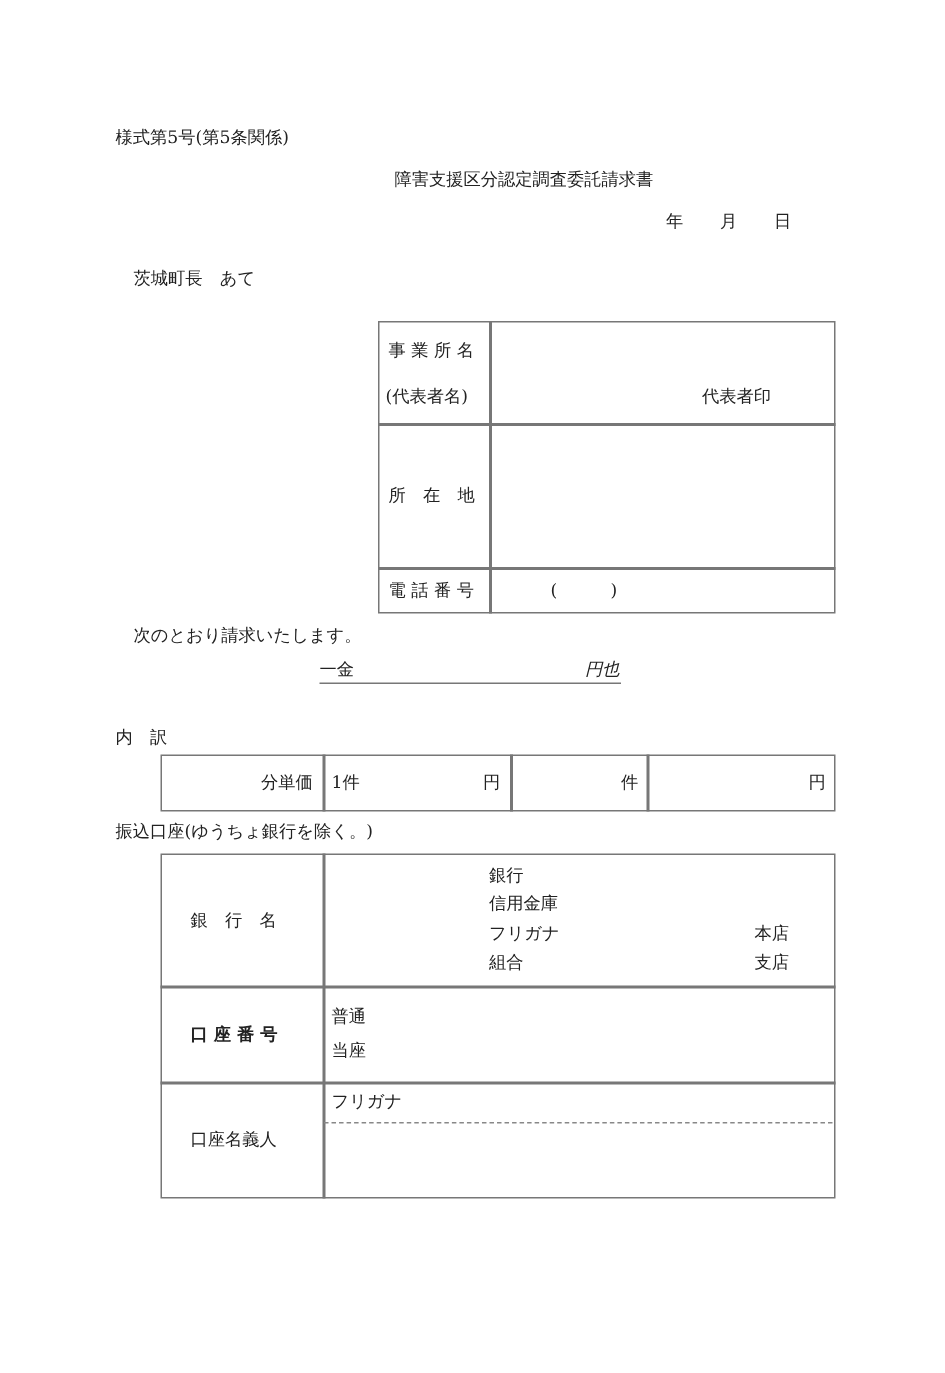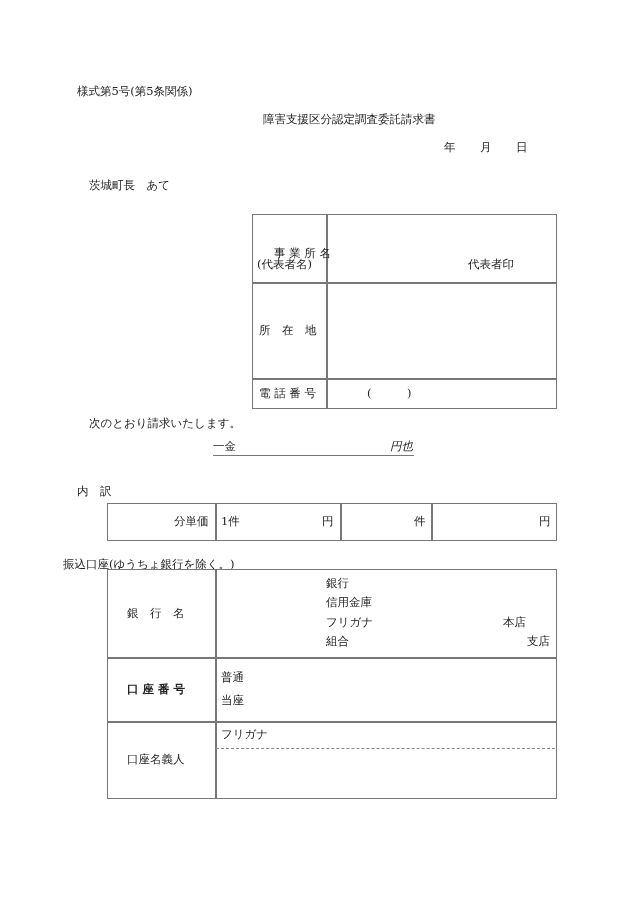--- a/index.html
+++ b/index.html
@@ -23,21 +23,21 @@
   <div class="abs" style="left:444px;top:142px;">年</div>
   <div class="abs" style="left:480px;top:142px;">月</div>
   <div class="abs" style="left:516px;top:142px;">日</div>
   <div class="abs" style="left:89px;top:180px;">茨城町長　あて</div>
 
   <div class="tbl" style="left:252px;top:214px;width:305px;height:195px;"></div>
   <div class="line" style="left:326px;top:214px;width:1.5px;height:195px;"></div>
   <div class="line" style="left:252px;top:282px;width:305px;height:1.5px;"></div>
   <div class="line" style="left:252px;top:378px;width:305px;height:1.5px;"></div>
 
-  <div class="abs" style="left:274px;top:228px;margin-top:20px;">事 業 所 名</div>
+  <div class="abs" style="left:259px;top:228px;">事 業 所 名</div>
   <div class="abs" style="left:257px;top:259px;">(代表者名)</div>
   <div class="abs" style="left:468px;top:259px;">代表者印</div>
   <div class="abs" style="left:330px;top:218px;width:222px;height:60px;"></div>
 
   <div class="abs" style="left:259px;top:325px;">所　在　地</div>
   <div class="abs" style="left:330px;top:287px;width:222px;height:88px;"></div>
 
   <div class="abs" style="left:259px;top:388px;">電 話 番 号</div>
   <div class="abs" style="left:367px;top:388px;">(</div>
   <div class="abs" style="left:407px;top:388px;">)</div>
@@ -57,34 +57,34 @@
 
   <div class="abs" style="left:174px;top:516px;">分単価</div>
   <div class="abs" style="left:221px;top:516px;text-align:center;">1件</div>
   <div class="abs" style="left:322px;top:516px;">円</div>
   <div class="abs" style="left:414px;top:516px;">件</div>
   <div class="abs" style="left:539px;top:516px;">円</div>
   <div class="abs" style="left:245px;top:507px;width:72px;height:30px;"></div>
   <div class="abs" style="left:345px;top:507px;width:66px;height:30px;"></div>
   <div class="abs" style="left:436px;top:507px;width:100px;height:30px;"></div>
 
-  <div class="abs" style="left:63px;top:549px;margin-top:10px;">振込口座(ゆうちょ銀行を除く。)</div>
+  <div class="abs" style="left:77px;top:549px;">振込口座(ゆうちょ銀行を除く。)</div>
   <div class="tbl" style="left:107px;top:569px;width:450px;height:230px;"></div>
   <div class="line" style="left:215px;top:569px;width:1.5px;height:230px;"></div>
   <div class="line" style="left:107px;top:657px;width:450px;height:1.5px;"></div>
   <div class="line" style="left:107px;top:721px;width:450px;height:1.5px;"></div>
   <div style="position:absolute;left:216px;top:748px;width:339px;height:0;border-top:1px dashed #888;"></div>
 
   <div class="abs" style="left:127px;top:608px;">銀　行　名</div>
   <div class="abs" style="left:326px;top:578px;">銀行</div>
   <div class="abs" style="left:326px;top:597px;">信用金庫</div>
   <div class="abs" style="left:326px;top:617px;">フリガナ</div>
   <div class="abs" style="left:326px;top:636px;">組合</div>
   <div class="abs" style="left:503px;top:617px;">本店</div>
-  <div class="abs" style="left:503px;top:636px;margin-left:24px;">支店</div>
+  <div class="abs" style="left:503px;top:636px;">支店</div>
   <div class="abs" style="left:222px;top:574px;width:100px;height:80px;"></div>
 
   <div class="abs" style="left:127px;top:684px;font-weight:bold;">口 座 番 号</div>
   <div class="abs" style="left:221px;top:672px;">普通</div>
   <div class="abs" style="left:221px;top:695px;">当座</div>
   <div class="abs" style="left:260px;top:662px;width:290px;height:56px;"></div>
 
   <div class="abs" style="left:127px;top:754px;">口座名義人</div>
   <div class="abs" style="left:221px;top:729px;">フリガナ</div>
   <div class="abs" style="left:222px;top:752px;width:330px;height:44px;"></div>

